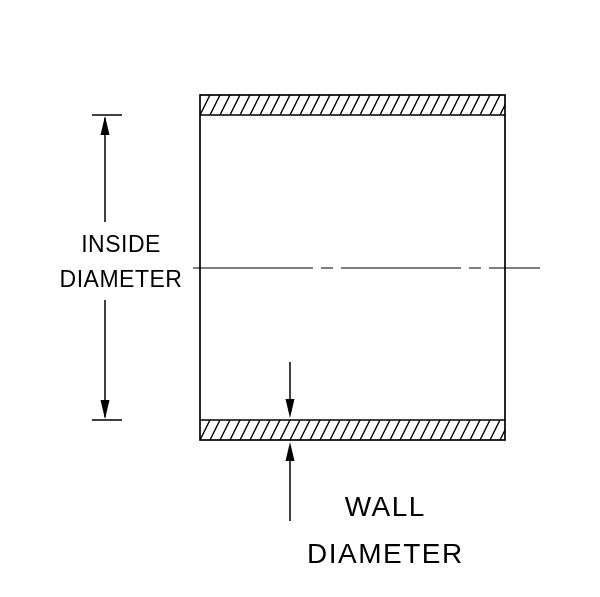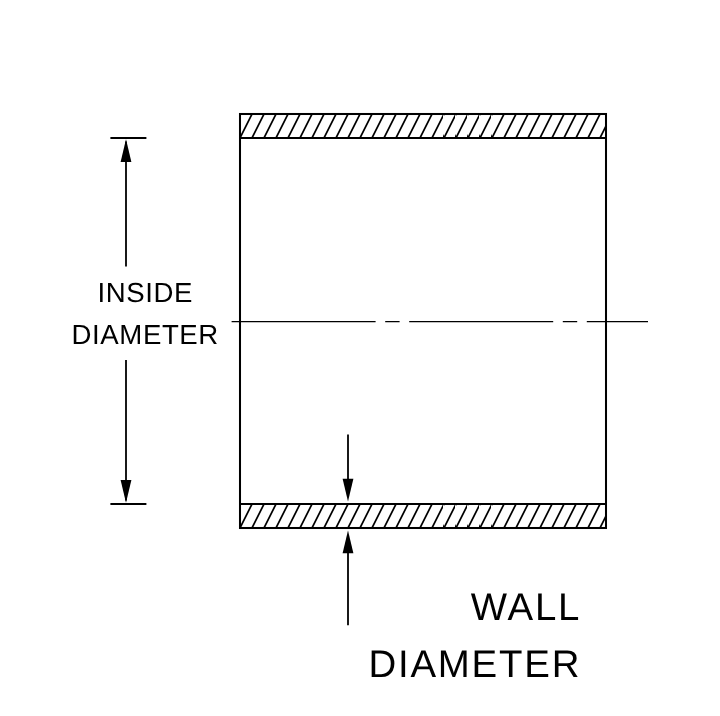--- a/index.html
+++ b/index.html
@@ -21,22 +21,22 @@
     color:var(--line,#000);
     white-space:nowrap;
   }
   .id-label {
     left:41px; top:227px; width:160px;
     text-align:center;
     font-size:23px; line-height:35px; letter-spacing:0.5px;
   }
   .wall-label {
     left:307px; top:483px;
-    text-align:right;
-    font-size:32px; line-height:47px; letter-spacing:1.5px;
+    text-align:center;
+    font-size:28px; line-height:47px; letter-spacing:1.5px;
   }
 </style>
 </head>
 <body>
 
 <div class="canvas">
 
   <svg class="drawing" width="600" height="597" viewBox="0 0 600 597">
     <defs>
       <pattern id="hatchTop" patternUnits="userSpaceOnUse" width="10" height="20" patternTransform="translate(200,95)">

